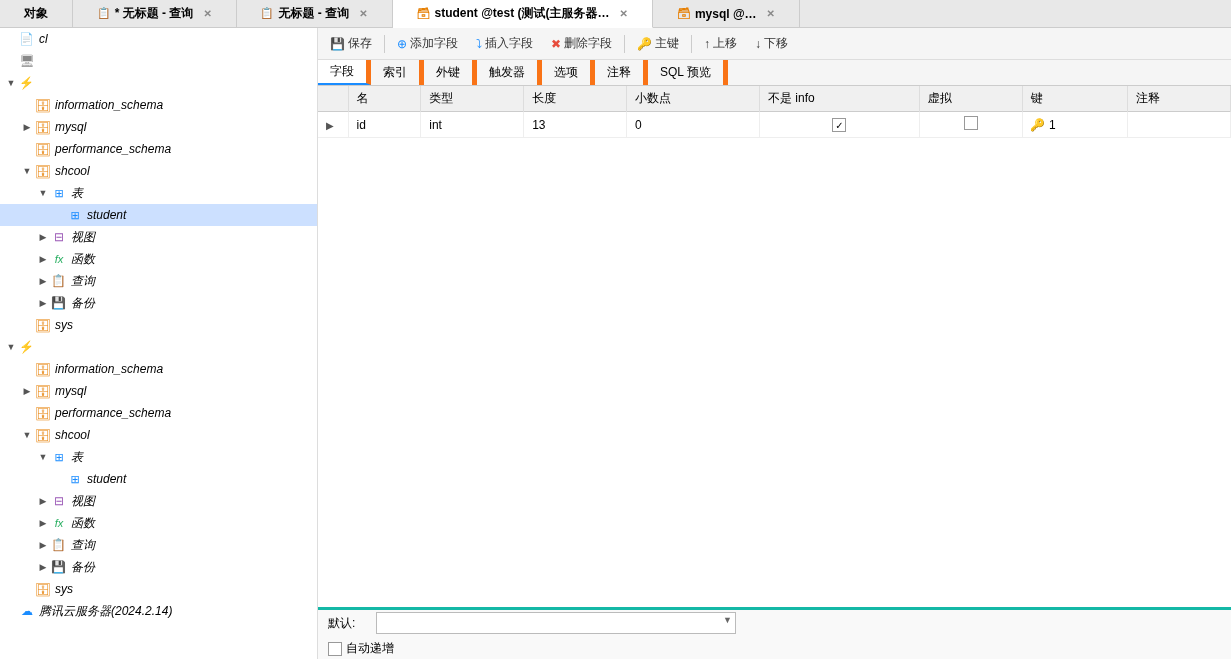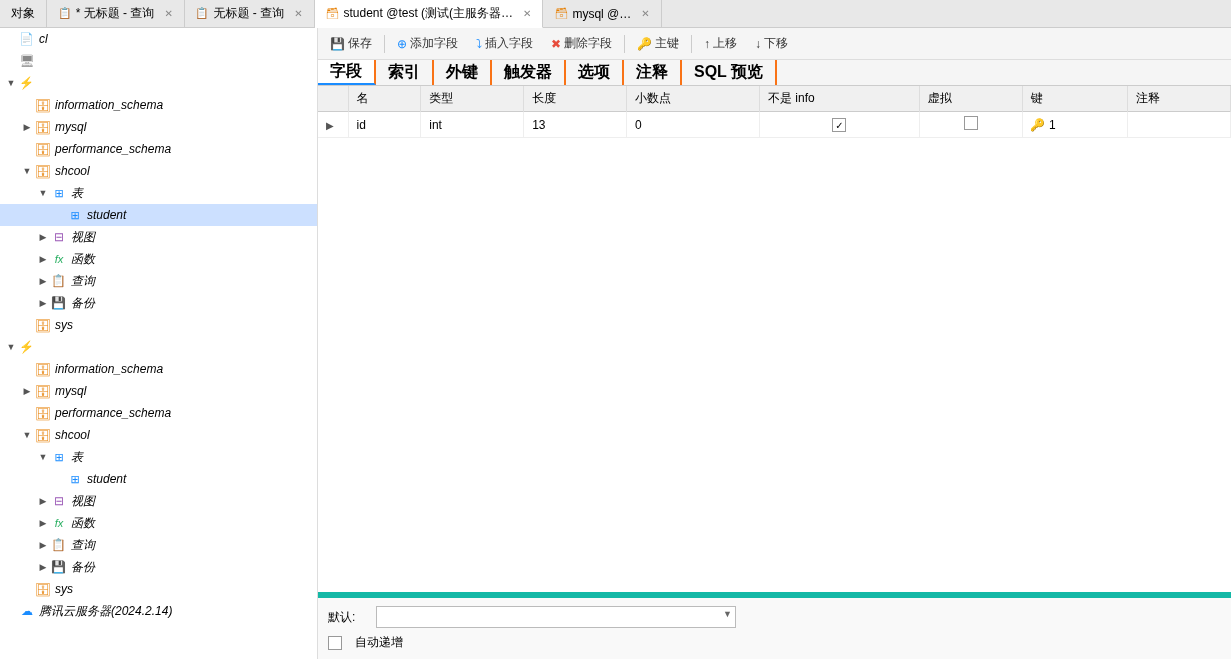--- a/index.html
+++ b/index.html
@@ -8,29 +8,30 @@
     
     .tab-bar {
       display: flex;
       background: #e8e8e8;
       border-bottom: 1px solid #ccc;
       height: 28px;
       align-items: stretch;
       flex-shrink: 0;
     }
     .tab {
-      padding: 0 11px;
+      padding: 0 24px;
       display: flex;
       align-items: center;
       border-right: 1px solid #ccc;
       cursor: pointer;
       white-space: nowrap;
       font-size: 12px;
       gap: 4px;
       background: #e8e8e8;
+      font-weight: bold;
     }
     .tab.active {
       background: #fff;
       border-bottom: 1px solid #fff;
       margin-bottom: -1px;
     }
     .tab-close { margin-left: 6px; color: #888; font-size: 10px; }
 
     
     .main-area {
@@ -105,25 +106,24 @@
       background: #f5f5f5;
       border-bottom: 1px solid #ccc;
       height: 26px;
       align-items: stretch;
       flex-shrink: 0;
     }
     .sub-tab {
       padding: 0 12px;
       display: flex;
       align-items: center;
-      border-right: 2px solid #f97316;
+      border-right: 5px solid #f97316;
       cursor: pointer;
-      font-size: 16px;
+      font-size: 12px;
       background: #f5f5f5;
-      font-weight: bold;
     }
     .sub-tab.active {
       background: #fff;
       border-bottom: 2px solid #1a8cff;
     }
 
     
     .table-area {
       flex: 1;
       overflow: auto;
@@ -153,22 +153,22 @@
       white-space: nowrap;
     }
     .row-arrow { color: #555; font-size: 10px; }
     .key-icon { color: #f0a500; }
     .checkbox-cell { text-align: center; }
     .cb-checked { display: inline-block; width: 14px; height: 14px; border: 1px solid #999; background: #fff; text-align: center; line-height: 13px; font-size: 10px; }
     .cb-unchecked { display: inline-block; width: 14px; height: 14px; border: 1px solid #999; background: #fff; }
 
     
     .bottom-bar {
-      border-top: 6px solid #14b8a6;
-      padding: 8px 10px;
+      border-top: 3px solid #14b8a6;
+      padding: 2px 10px;
       background: #f9f9f9;
       flex-shrink: 0;
     }
     .default-row {
       display: flex;
       align-items: center;
       gap: 8px;
       margin-bottom: 6px;
     }
     .default-label { min-width: 40px; }
@@ -192,21 +192,21 @@
       position: absolute;
       right: 4px;
       top: 3px;
       font-size: 9px;
       color: #666;
       pointer-events: none;
     }
     .autoincrement-row {
       display: flex;
       align-items: center;
-      gap: 13px;
+      gap: 4px;
     }
     .cb-auto { display: inline-block; width: 14px; height: 14px; border: 1px solid #999; background: #fff; vertical-align: middle; }
   </style>
 </head>
 <body>
 
 <div class="tab-bar">
   <div class="tab">
     <span>对象</span>
   </div>

